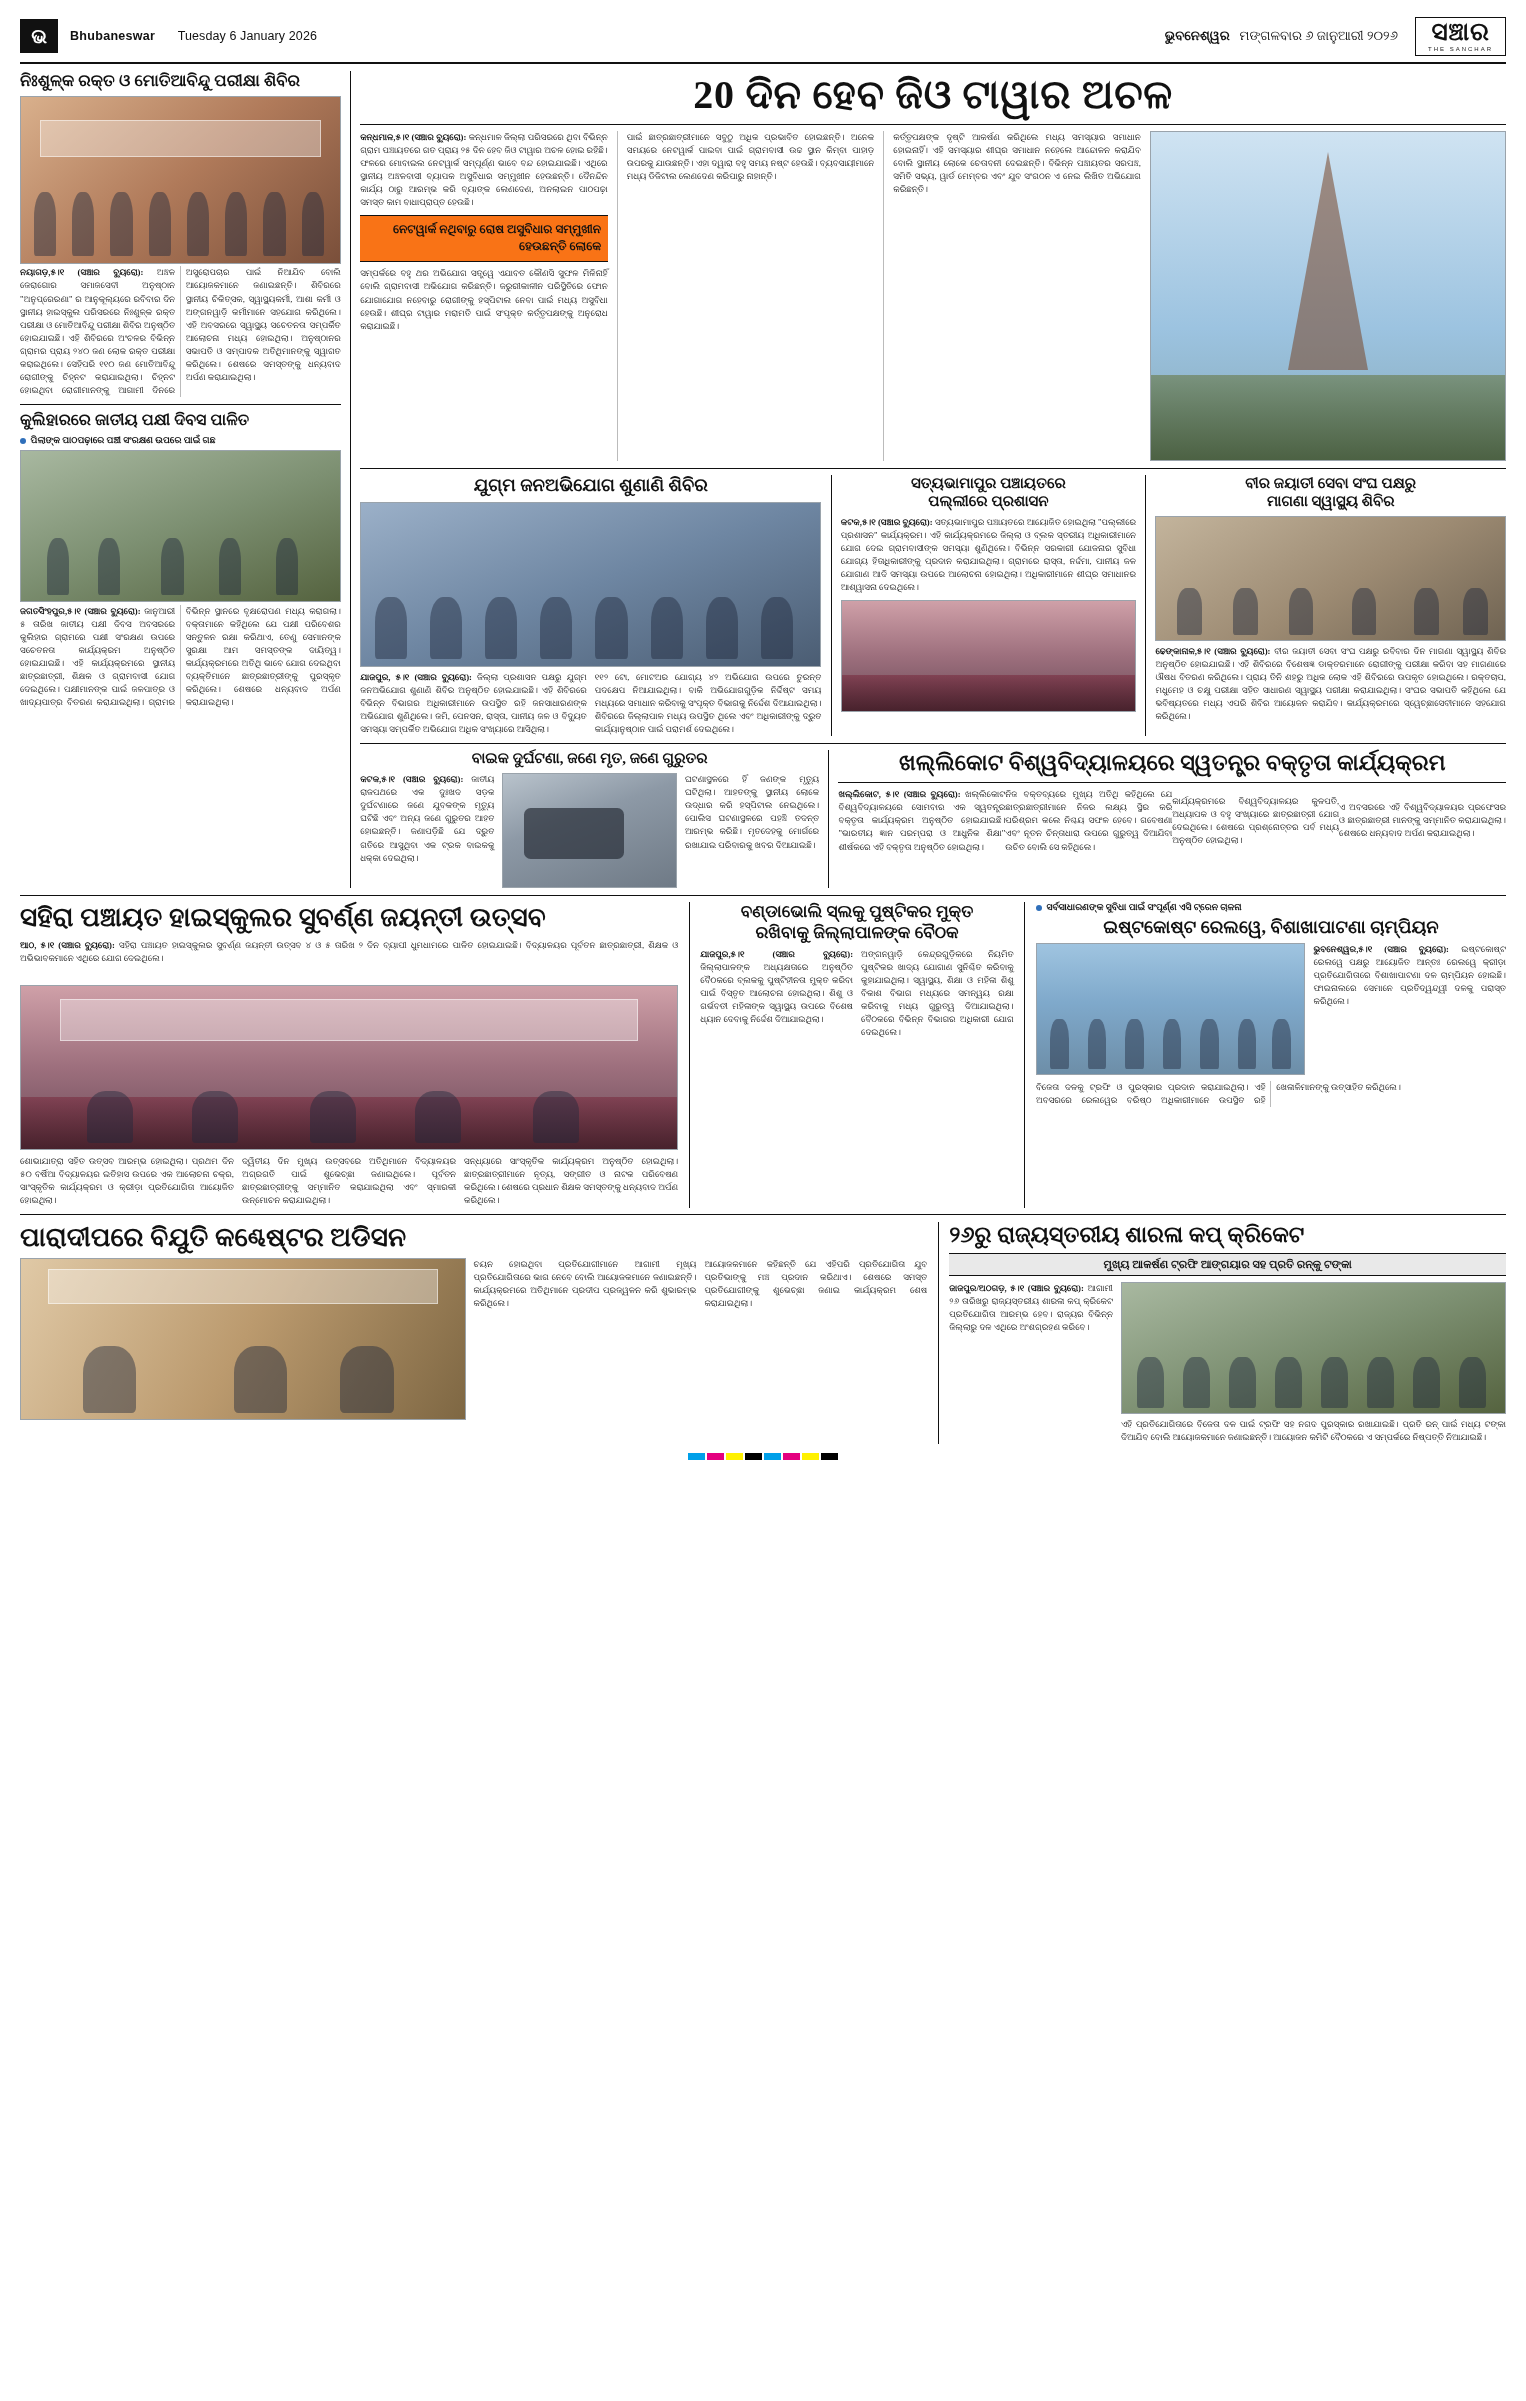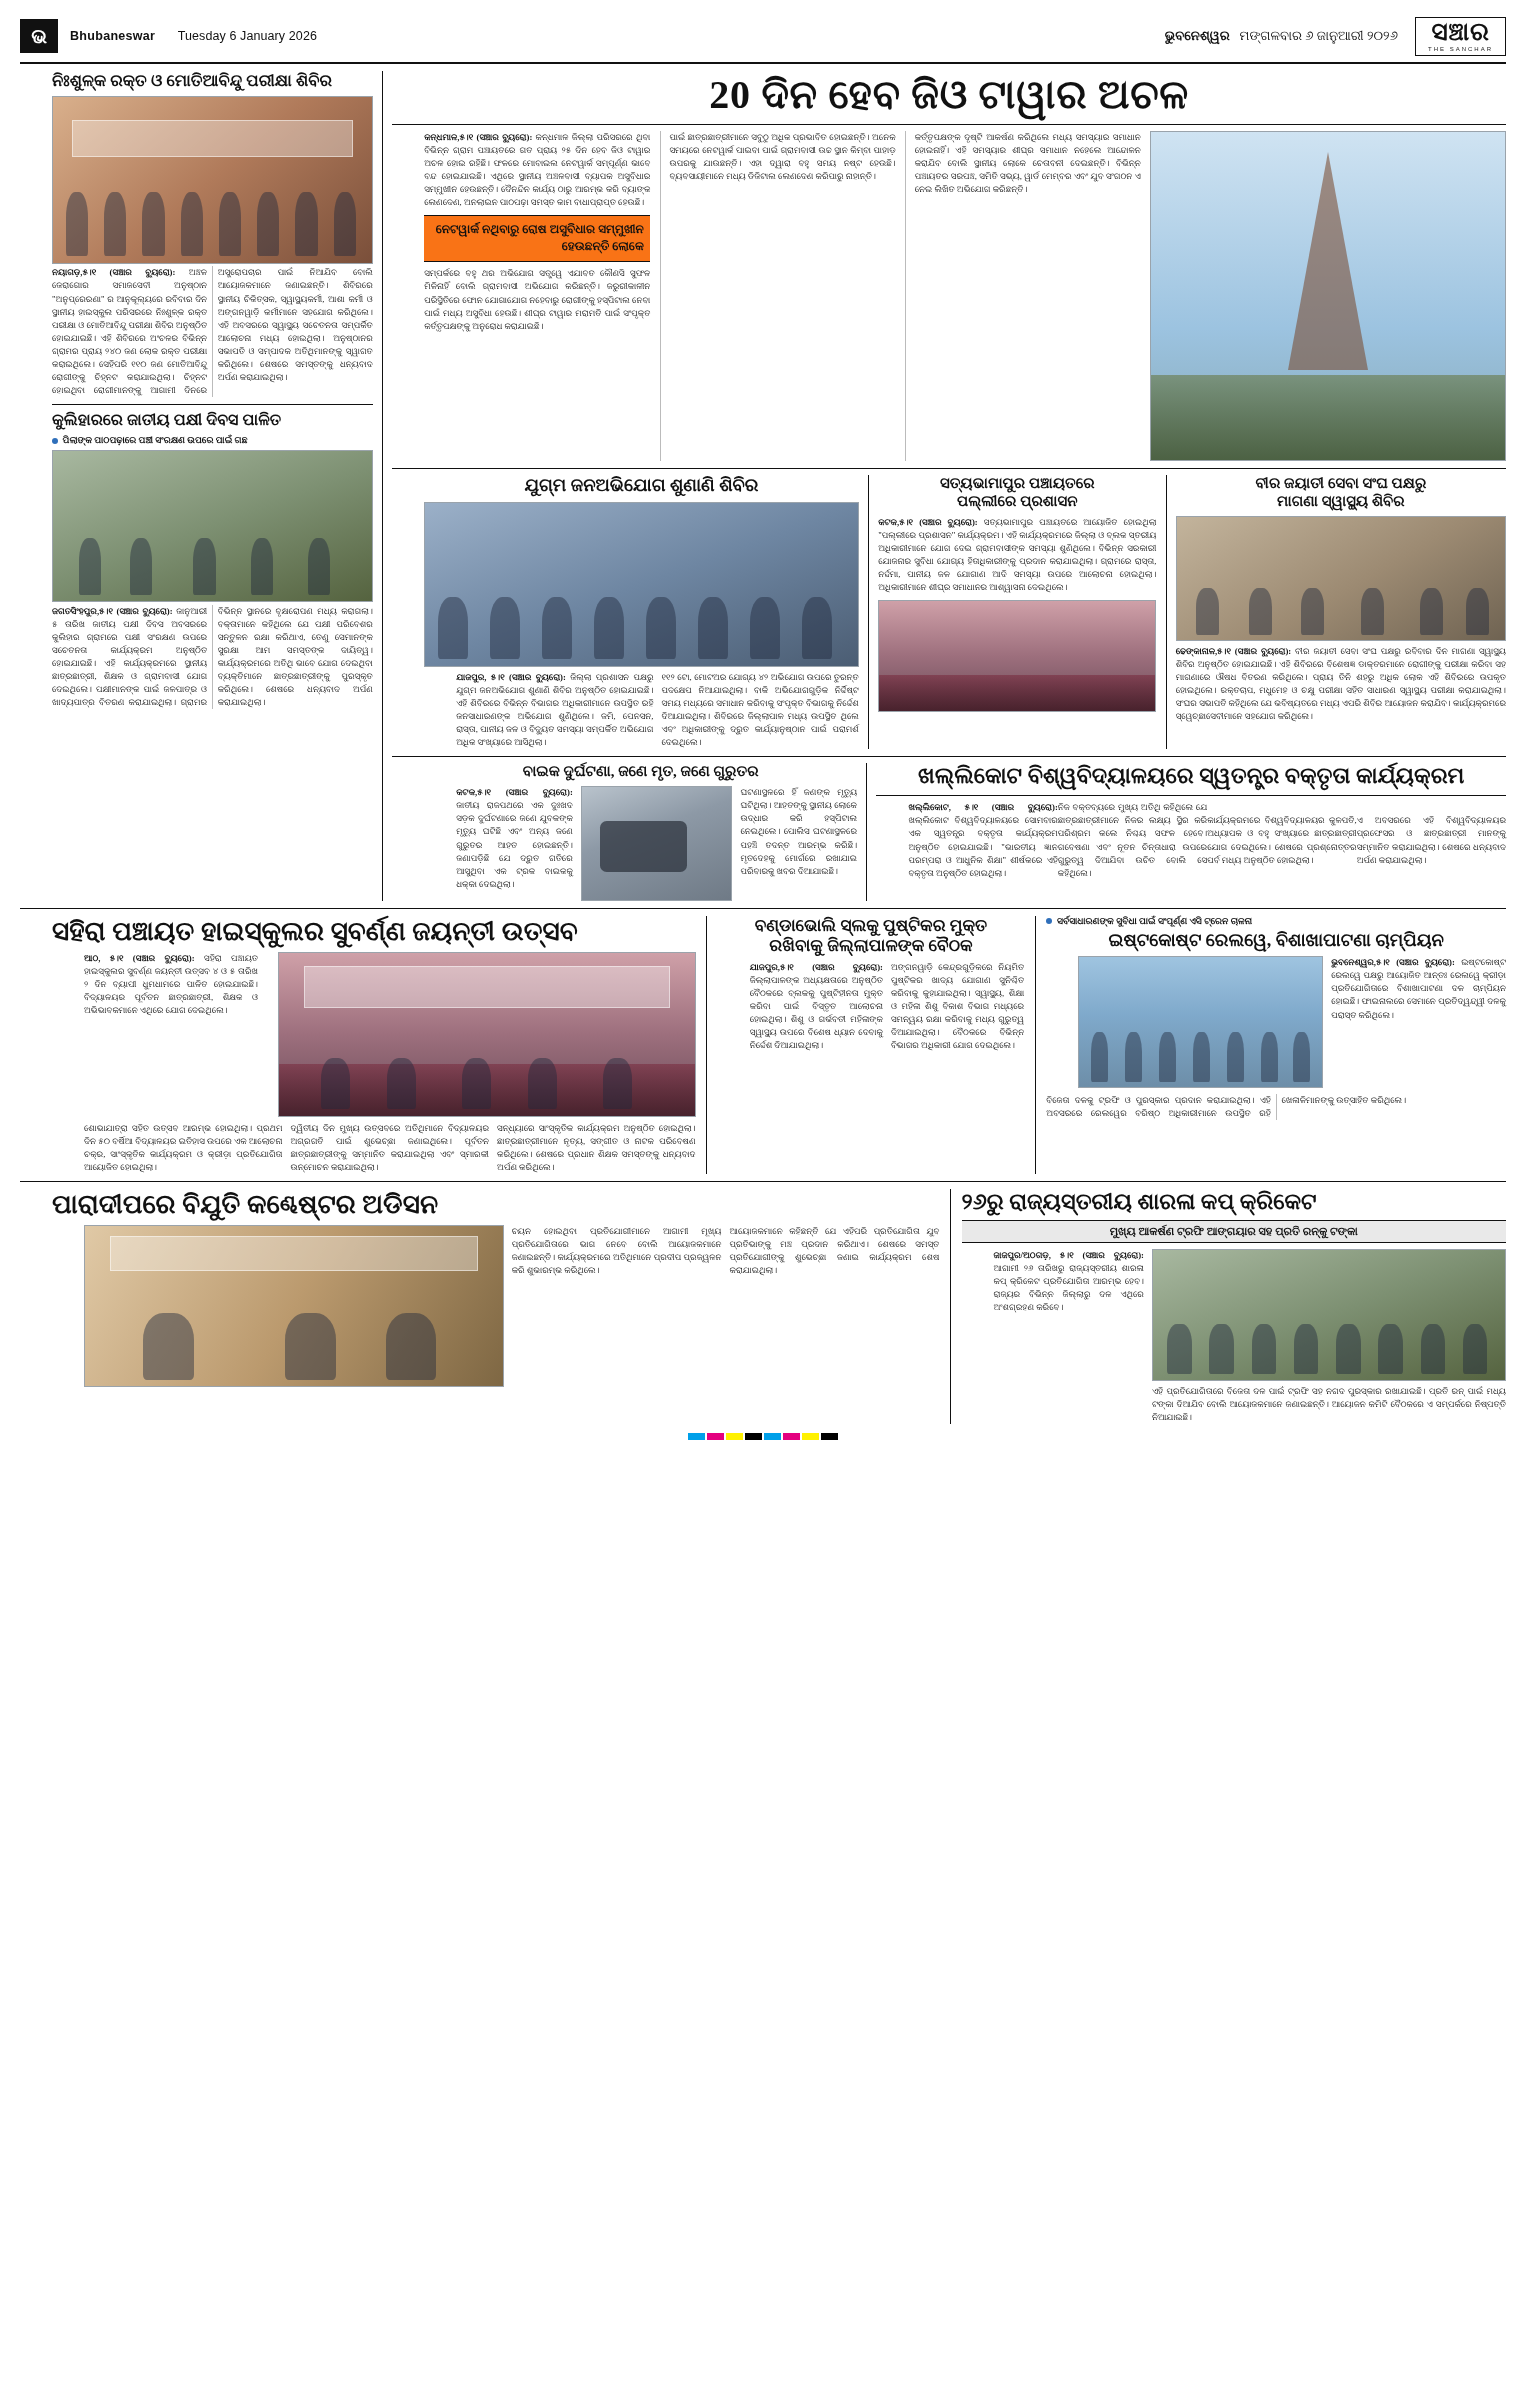--- a/index.html
+++ b/index.html
@@ -57,21 +57,21 @@
   }
   .logo-main { font-size: 25px; font-weight: bold; letter-spacing: 0.7px; }
   .logo-sub {
     font-family: "Liberation Sans", sans-serif;
     font-size: 6px; letter-spacing: 2px; margin-top: 2px; color: #222;
   }
 
   
   .rule-h { border-top: 0.7px solid #111; margin: 6.6px 0; }
   .rule-h.thick { border-top: 1.3px solid #111; }
-  .row { display: flex; margin-left: 32px; }
+  .row { display: flex; }
   .col { display: flex; flex-direction: column; }
   .vr { border-left: 0.7px solid #111; }
 
   .headline {
     font-weight: bold;
     line-height: 1.18;
     margin: 0 0 5.3px 0;
   }
   .h-xxl { font-size: 40px; text-align: center; letter-spacing: 0.7px; }
   .h-xl  { font-size: 26.4px; text-align: center; }
@@ -360,21 +360,21 @@
       </div>
     </div>
   </div>
 
   <div class="rule-h thick"></div>
 
   <div class="row" style="gap:10.6px;">
 
     <div style="flex:2.1;">
       <div class="headline h-xl" style="text-align:left;">ସହିରା ପଞ୍ଚାୟତ ହାଇସ୍କୁଲର ସୁବର୍ଣ୍ଣ ଜୟନ୍ତୀ ଉତ୍ସବ</div>
-      <div class="row" style="gap:20px;margin-top:4px;">
+      <div class="row" style="gap:20px;margin-top:4px;flex-direction:column;">
         <div class="body-text" style="flex:1;">
           <span class="dateline">ଆଠ, ୫।୧ (ସଞ୍ଚାର ବ୍ୟୁରୋ):</span>
           <span>ସହିରା ପଞ୍ଚାୟତ ହାଇସ୍କୁଲର ସୁବର୍ଣ୍ଣ ଜୟନ୍ତୀ ଉତ୍ସବ ୪ ଓ ୫ ତାରିଖ ୨ ଦିନ ବ୍ୟାପୀ ଧୁମଧାମରେ ପାଳିତ ହୋଇଯାଇଛି। ବିଦ୍ୟାଳୟର ପୂର୍ବତନ ଛାତ୍ରଛାତ୍ରୀ, ଶିକ୍ଷକ ଓ ଅଭିଭାବକମାନେ ଏଥିରେ ଯୋଗ ଦେଇଥିଲେ।</span>
         </div>
         <div style="flex:2.4;">
           <div class="photo ph6" style="height:165px;">
             <div class="banner-strip" style="top:8%;height:26%;"></div>
             <div class="stage"></div>
             <div class="figs" style="height:45%;">
               <i style="left:10%"></i>

